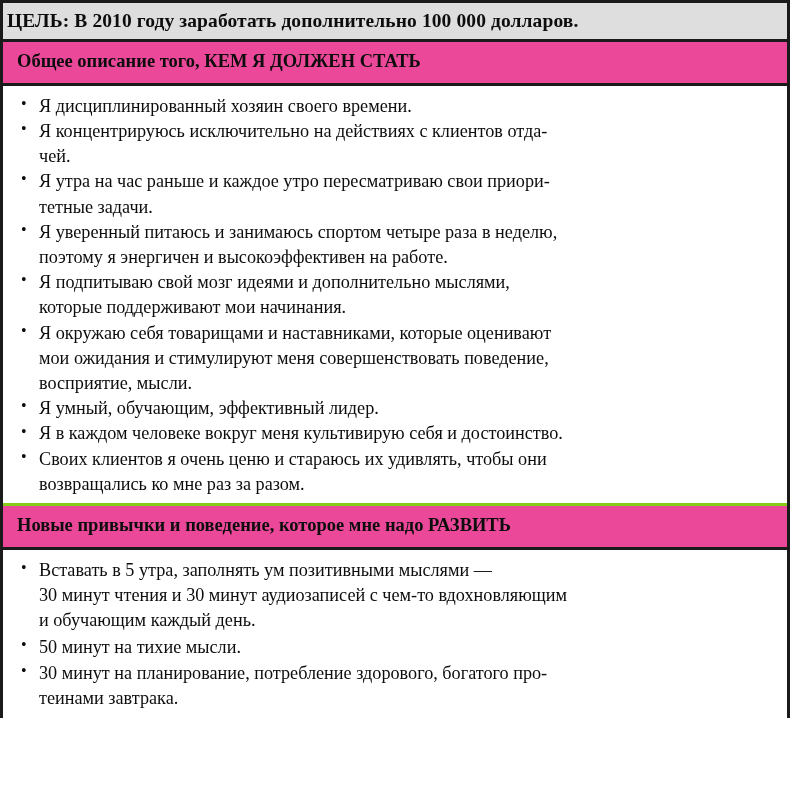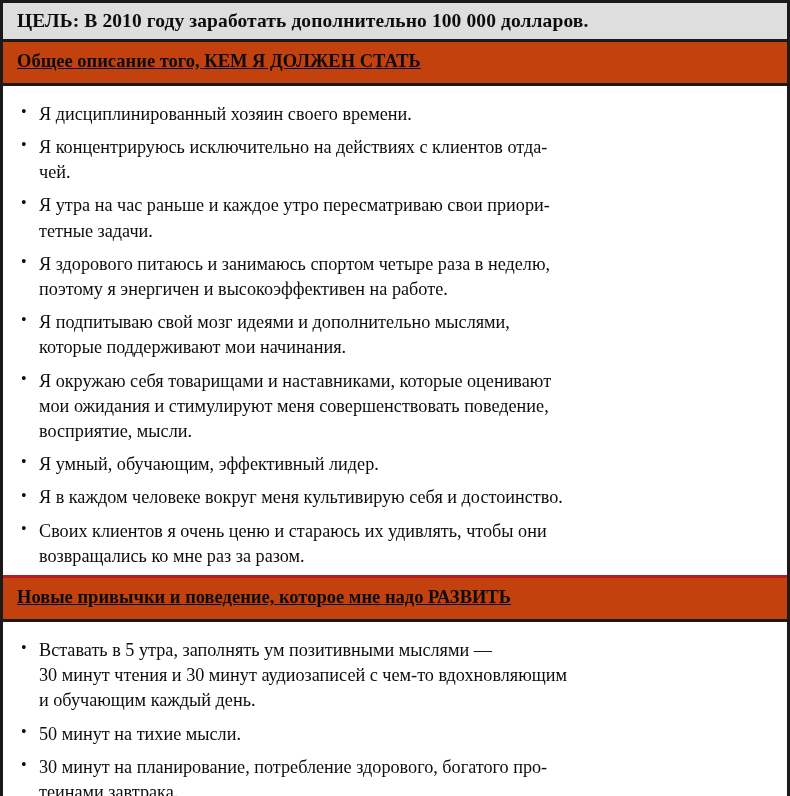--- a/index.html
+++ b/index.html
@@ -32,40 +32,39 @@
     border-left: 3px solid #1a1a1a;
     border-right: 3px solid #1a1a1a;
     border-top: 3px solid #1a1a1a;
   }
 
   
   .goal-band {
     background: #dedede;
     box-sizing: border-box;
     border-bottom: 3px solid #1a1a1a;
-    padding: 6px 12px 7px 14px;
+    padding: 6px 12px 7px 4px;
   }
   .goal-title {
     font-weight: bold;
     font-size: 19.5px;
     line-height: 1.18;
     letter-spacing: 0.1px;
     white-space: nowrap;
   }
 
   
   .section-head {
     box-sizing: border-box;
-    background: #c2410c;
+    background: #ec4899;
     border-bottom: 3px solid #1a1a1a;
     padding: 9px 24px 10px 14px;
-    text-decoration: underline;
   }
   .section-head.second {
-    border-top: 3px solid #b91c1c;
+    border-top: 3px solid #84cc16;
   }
   .section-head-text {
     font-weight: bold;
     font-size: 18.5px;
     line-height: 1.18;
     white-space: nowrap;
   }
 
   
   .section-body {
@@ -89,21 +88,20 @@
   .bullet-item .dot {
     position: absolute;
     left: 2px;
     top: -0.06em;
     font-size: 16px;
     line-height: inherit;
   }
   .bullet-text {
     display: block;
     white-space: pre-line;
-    margin-top: 8px;
   }
 
   .section-body.first .bullet-item { margin-bottom: 0px; }
   .section-body.second .bullet-item { margin-bottom: 1px; }
 </style>
 </head>
 <body>
 
 <div class="sheet">
   <div class="sheet-inner">
@@ -127,21 +125,21 @@
           <span class="bullet-text">Я концентрируюсь исключительно на действиях с клиентов отда-
 чей.</span>
         </li>
         <li class="bullet-item">
           <span class="dot">•</span>
           <span class="bullet-text">Я утра на час раньше и каждое утро пересматриваю свои приори-
 тетные задачи.</span>
         </li>
         <li class="bullet-item">
           <span class="dot">•</span>
-          <span class="bullet-text">Я здорового питаюсь и занимаюсь спортом четыре раза в неделю,
+          <span class="bullet-text">Я уверенный питаюсь и занимаюсь спортом четыре раза в неделю,
 поэтому я энергичен и высокоэффективен на работе.</span>
         </li>
         <li class="bullet-item">
           <span class="dot">•</span>
           <span class="bullet-text">Я подпитываю свой мозг идеями и дополнительно мыслями,
 которые поддерживают мои начинания.</span>
         </li>
         <li class="bullet-item">
           <span class="dot">•</span>
           <span class="bullet-text">Я окружаю себя товарищами и наставниками, которые оценивают

